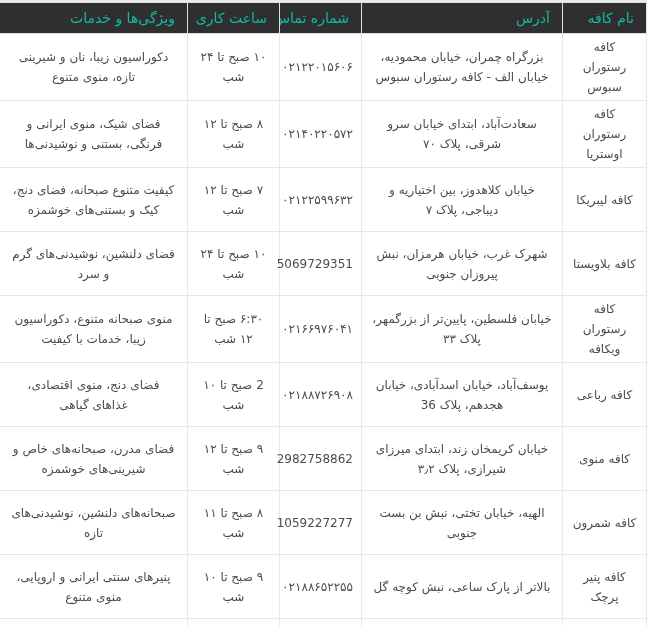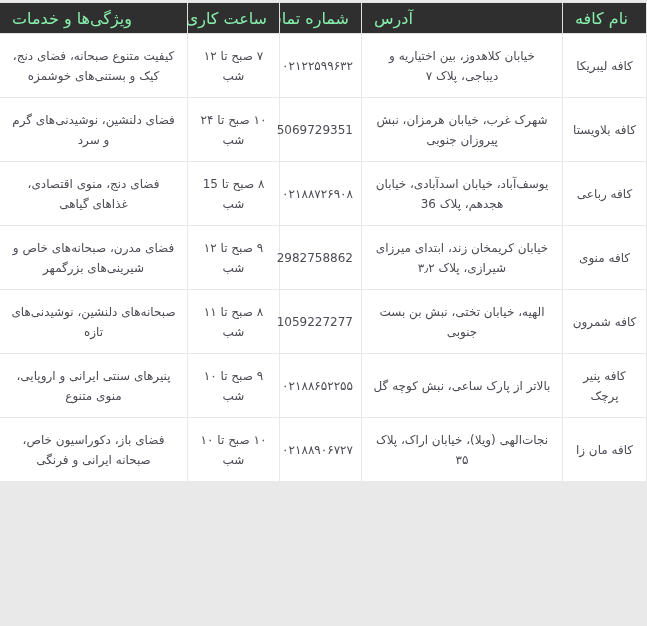--- a/index.html
+++ b/index.html
@@ -17,25 +17,25 @@
   }
   table.cafes-table {
     width: 647px;
     border-collapse: collapse;
     direction: rtl;
     background: #ffffff;
     table-layout: fixed;
   }
   table.cafes-table th {
     background: #2f2f2f;
-    color: #86efac;
+    color: #14b8a6;
     font-weight: normal;
-    font-size: 16px;
+    font-size: 14px;
     height: 26px;
-    text-align: left;
+    text-align: right;
     padding: 2px 12px;
     border: 1px solid #e0e0e0;
     white-space: nowrap;
     overflow: hidden;
   }
   table.cafes-table td {
     border: 1px solid #e8e8e8;
     font-size: 12px;
     color: #4b4b54;
     text-align: center;
@@ -67,46 +67,67 @@
       <tr>
         <th>نام کافه</th>
         <th>آدرس</th>
         <th>شماره تماس</th>
         <th>ساعت کاری</th>
         <th>ویژگی‌ها و خدمات</th>
       </tr>
     </thead>
     <tbody id="rows-body">
         <tr>
+    <td>کافه رستوران سبوس</td>
+    <td>بزرگراه چمران، خیابان محمودیه، خیابان الف - کافه رستوران سبوس</td>
+    <td>۰۲۱۲۲۰۱۵۶۰۶</td>
+    <td>۱۰ صبح تا ۲۴ شب</td>
+    <td>دکوراسیون زیبا، نان و شیرینی تازه، منوی متنوع</td>
+  </tr>
+        <tr>
+    <td>کافه رستوران اوستریا</td>
+    <td>سعادت‌آباد، ابتدای خیابان سرو شرقی، پلاک ۷۰</td>
+    <td>۰۲۱۴۰۲۲۰۵۷۲</td>
+    <td>۸ صبح تا ۱۲ شب</td>
+    <td>فضای شیک، منوی ایرانی و فرنگی، بستنی و نوشیدنی‌ها</td>
+  </tr>
+        <tr>
     <td>کافه لیبریکا</td>
     <td>خیابان کلاهدوز، بین اختیاریه و دیباجی، پلاک ۷</td>
     <td>۰۲۱۲۲۵۹۹۶۳۲</td>
     <td>۷ صبح تا ۱۲ شب</td>
     <td>کیفیت متنوع صبحانه، فضای دنج، کیک و بستنی‌های خوشمزه</td>
   </tr>
         <tr>
     <td>کافه بلاویستا</td>
     <td>شهرک غرب، خیابان هرمزان، نبش پیروزان جنوبی</td>
     <td>5069729351</td>
     <td>۱۰ صبح تا ۲۴ شب</td>
     <td>فضای دلنشین، نوشیدنی‌های گرم و سرد</td>
   </tr>
         <tr>
+    <td>کافه رستوران ویکافه</td>
+    <td>خیابان فلسطین، پایین‌تر از بزرگمهر، پلاک ۳۳</td>
+    <td>۰۲۱۶۶۹۷۶۰۴۱</td>
+    <td>۶:۳۰ صبح تا ۱۲ شب</td>
+    <td>منوی صبحانه متنوع، دکوراسیون زیبا، خدمات با کیفیت</td>
+  </tr>
+        <tr>
     <td>کافه رباعی</td>
     <td>یوسف‌آباد، خیابان اسدآبادی، خیابان هجدهم، پلاک 36</td>
     <td>۰۲۱۸۸۷۲۶۹۰۸</td>
-    <td>۸ صبح تا 15 شب</td>
+    <td>2 صبح تا ۱۰ شب</td>
     <td>فضای دنج، منوی اقتصادی، غذاهای گیاهی</td>
   </tr>
         <tr>
     <td>کافه منوی</td>
     <td>خیابان کریمخان زند، ابتدای میرزای شیرازی، پلاک ۳٫۲</td>
     <td>2982758862</td>
     <td>۹ صبح تا ۱۲ شب</td>
-    <td>فضای مدرن، صبحانه‌های خاص و شیرینی‌های بزرگمهر</td>
+    <td>فضای مدرن، صبحانه‌های خاص و شیرینی‌های خوشمزه</td>
   </tr>
         <tr>
     <td>کافه شمرون</td>
     <td>الهیه، خیابان تختی، نبش بن بست جنوبی</td>
     <td>1059227277</td>
     <td>۸ صبح تا ۱۱ شب</td>
     <td>صبحانه‌های دلنشین، نوشیدنی‌های تازه</td>
   </tr>
         <tr>
     <td>کافه پنیر پرچک</td>

